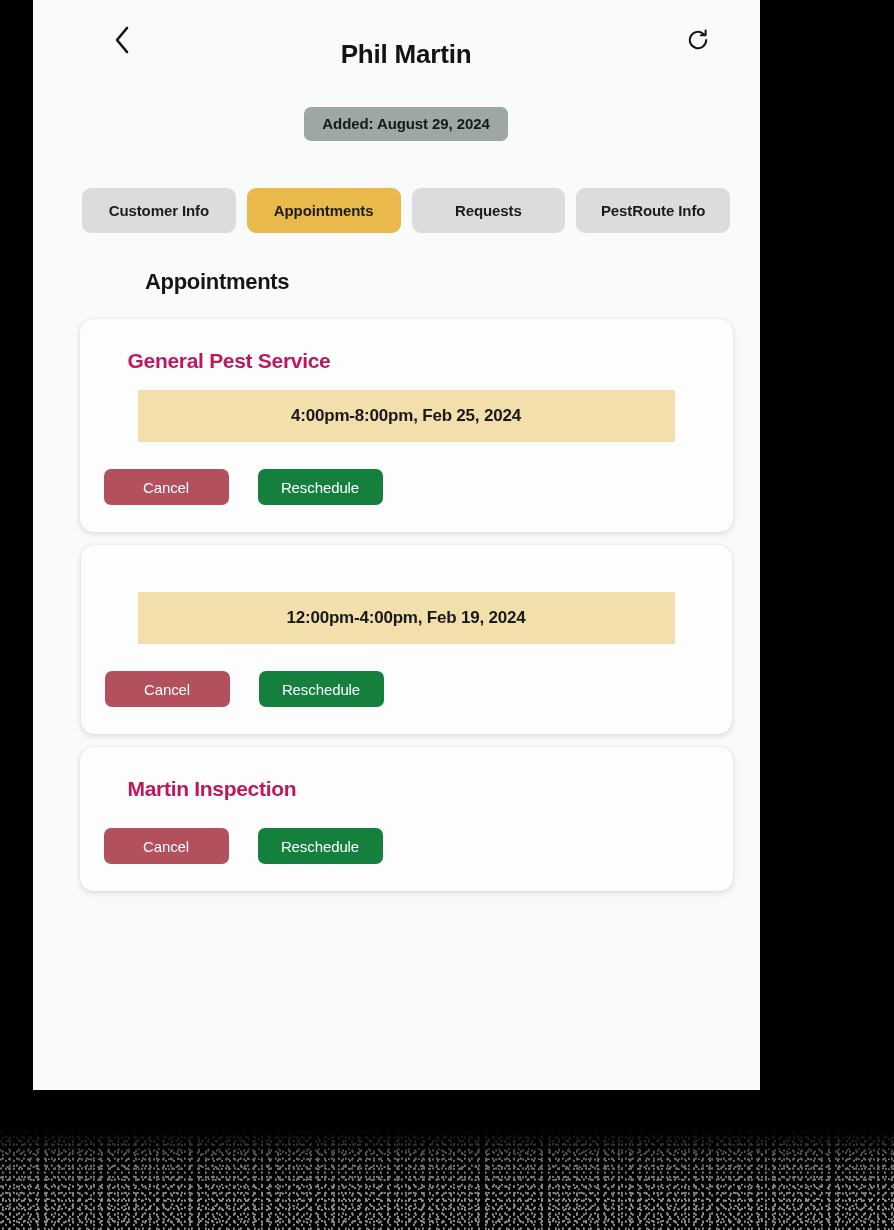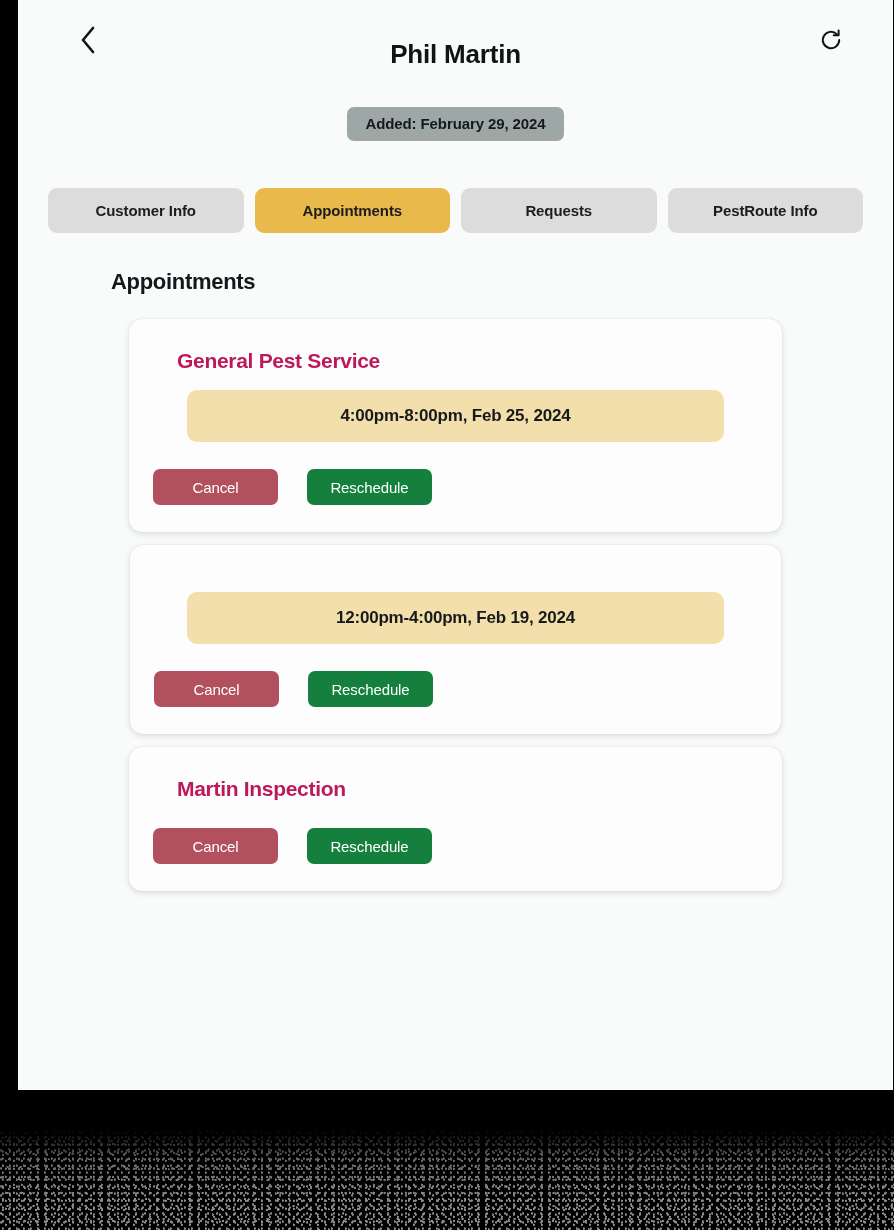--- a/index.html
+++ b/index.html
@@ -12,24 +12,25 @@
   }
 
   
   #frame {
     position:relative;
     width:894px; height:1230px;
     background:#000;
   }
   #screen {
     position:absolute;
-    left:18px; top:0;
-    width:875px; height:1191px;
+    left:33px; top:0;
+    width:727px; height:1191px;
     background:#F9FAFA;
     overflow:hidden;
+    padding-left:19px;
   }
 
   
   #bottom-noise {
     position:absolute;
     left:0; top:1090px;
     width:894px; height:140px;
     background:#000;
     pointer-events:none;
   }
@@ -137,21 +138,21 @@
     font-weight:bold;
     color:#be185d;
     letter-spacing:-.3px;
     margin-left:24px;
   }
   .slot {
     margin:17px auto 4px;
     width:537px;
     height:52px;
     background:#F2DFAC;
-    border-radius:10px;
+    border-radius:0;
     display:flex; align-items:center; justify-content:center;
     font-size:17px;
     font-weight:bold;
     color:#17191B;
     letter-spacing:-.2px;
     cursor:pointer;
   }
   .actions {
     display:flex;
     justify-content:flex-start;
@@ -227,21 +228,21 @@
 
       <div class="refresh-btn">
         <svg width="24" height="24" viewBox="0 0 24 24" fill="none">
           <path d="M20.2 12a8.2 8.2 0 1 1-2.45-5.85" stroke="#111315" stroke-width="2" stroke-linecap="round"></path>
           <path d="M19.6 2.4 V7.2 H14.8" stroke="#111315" stroke-width="2" stroke-linecap="round" stroke-linejoin="round"></path>
         </svg>
       </div>
     </div>
 
     <div class="added-row">
-      <span class="added-badge">Added: February 29, 2024</span>
+      <span class="added-badge">Added: August 29, 2024</span>
     </div>
 
     <div class="tab-row">
       <button class="tab">Customer Info</button>
       <button class="tab active">Appointments</button>
       <button class="tab">Requests</button>
       <button class="tab">PestRoute Info</button>
     </div>
 
     <div class="section-title">Appointments</div>

